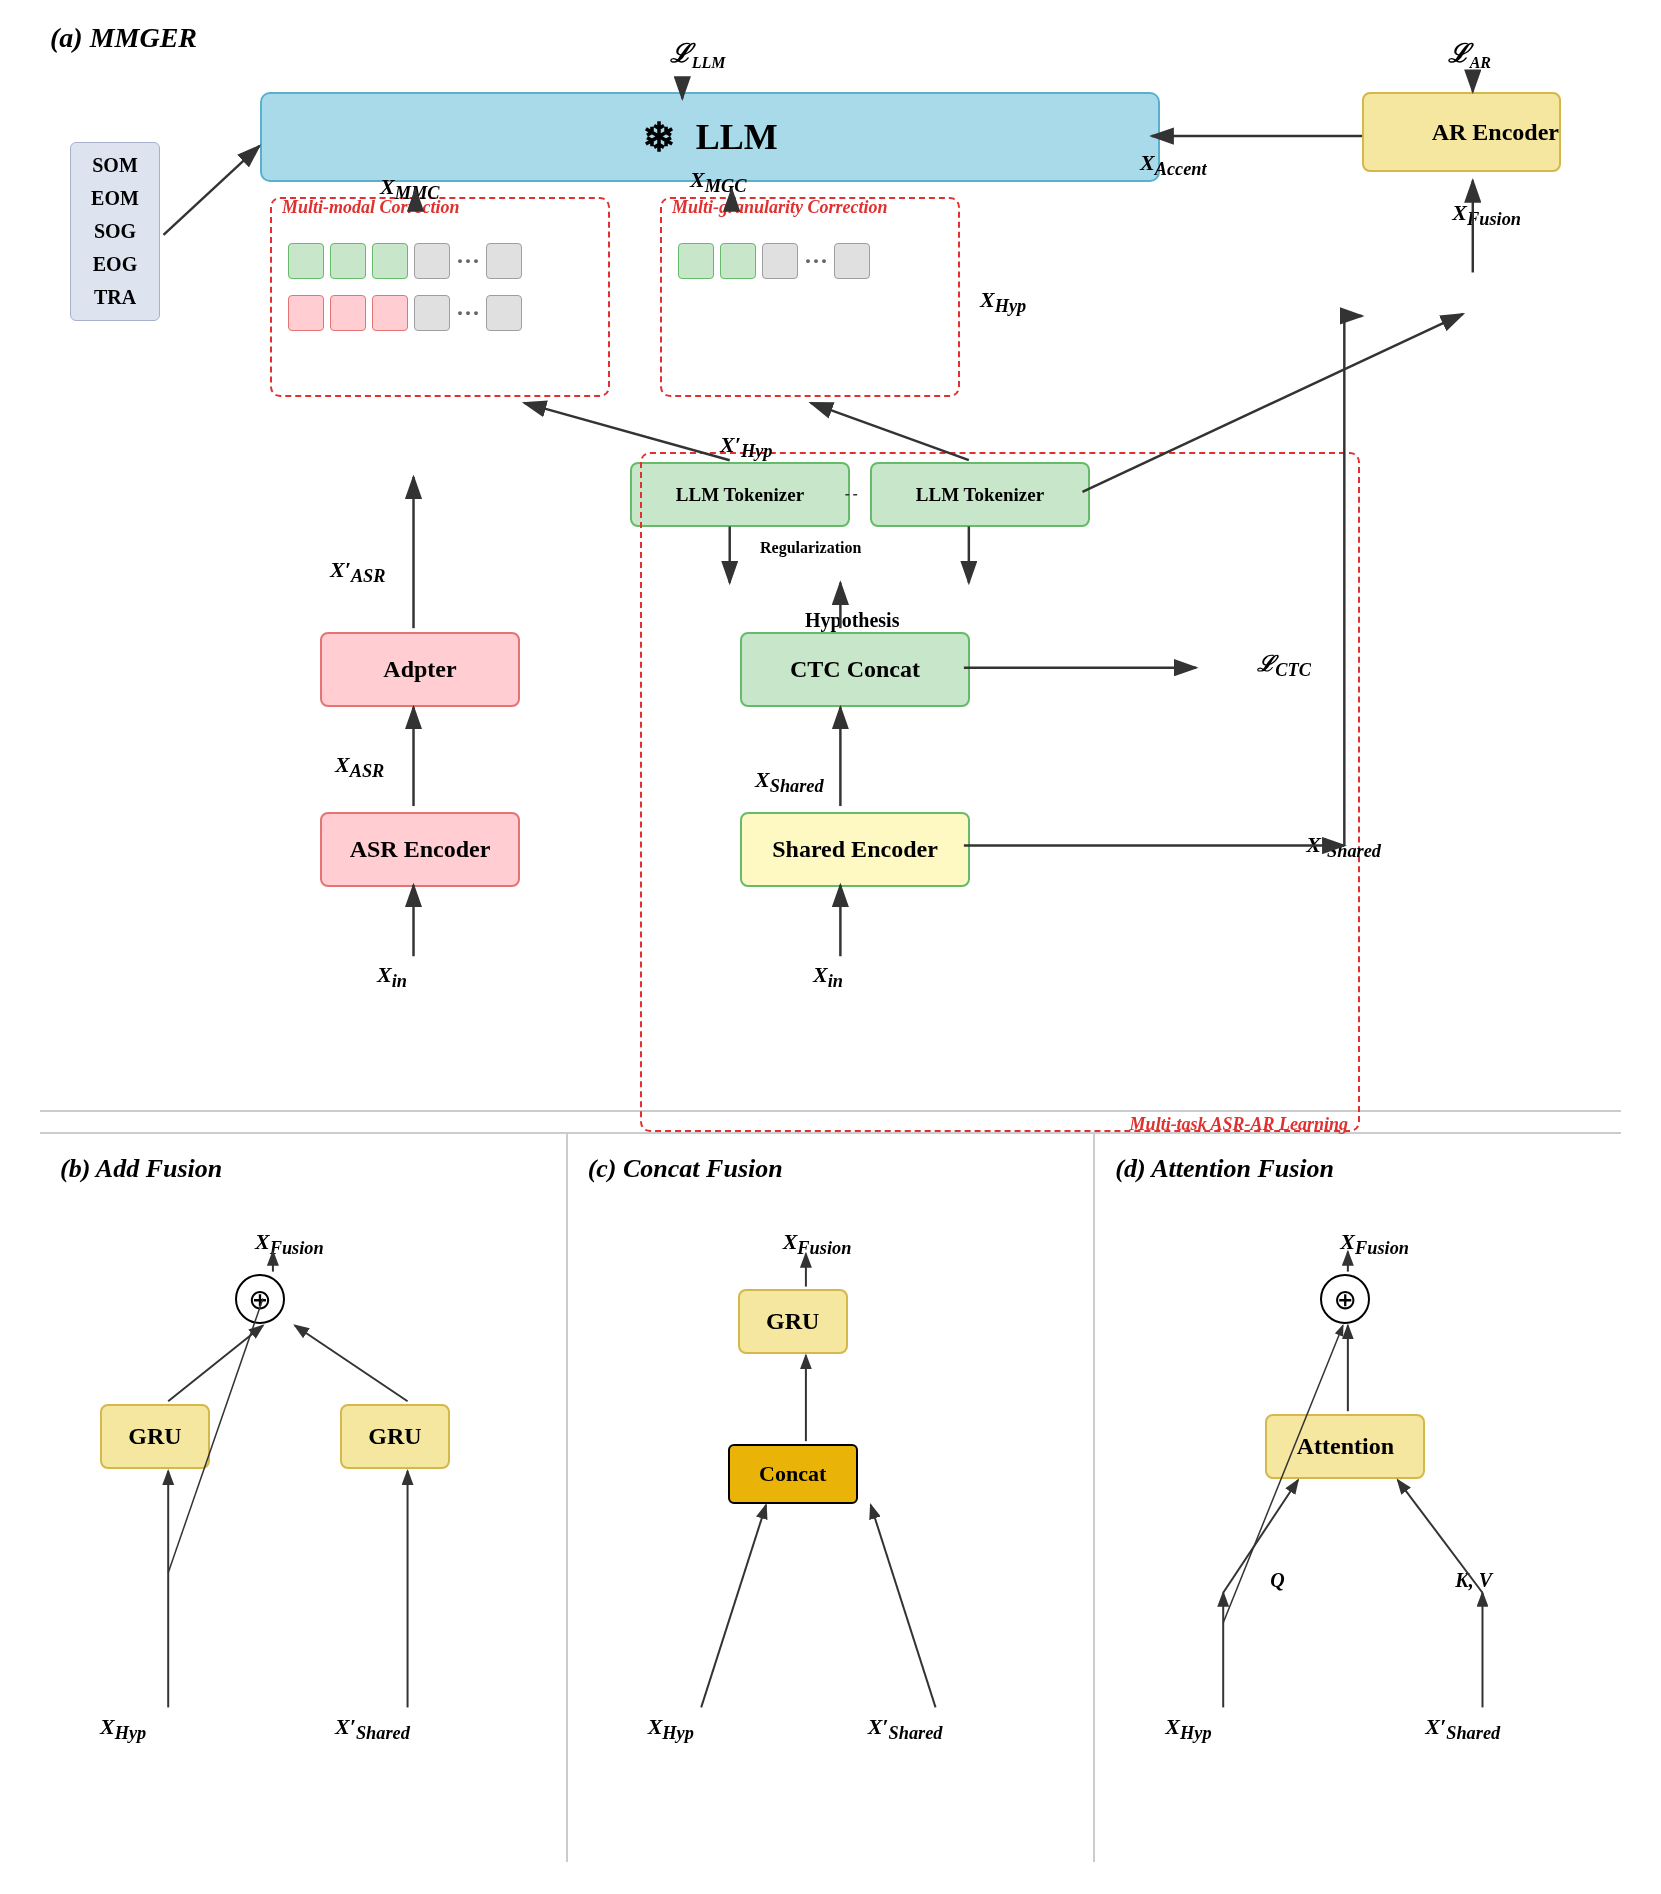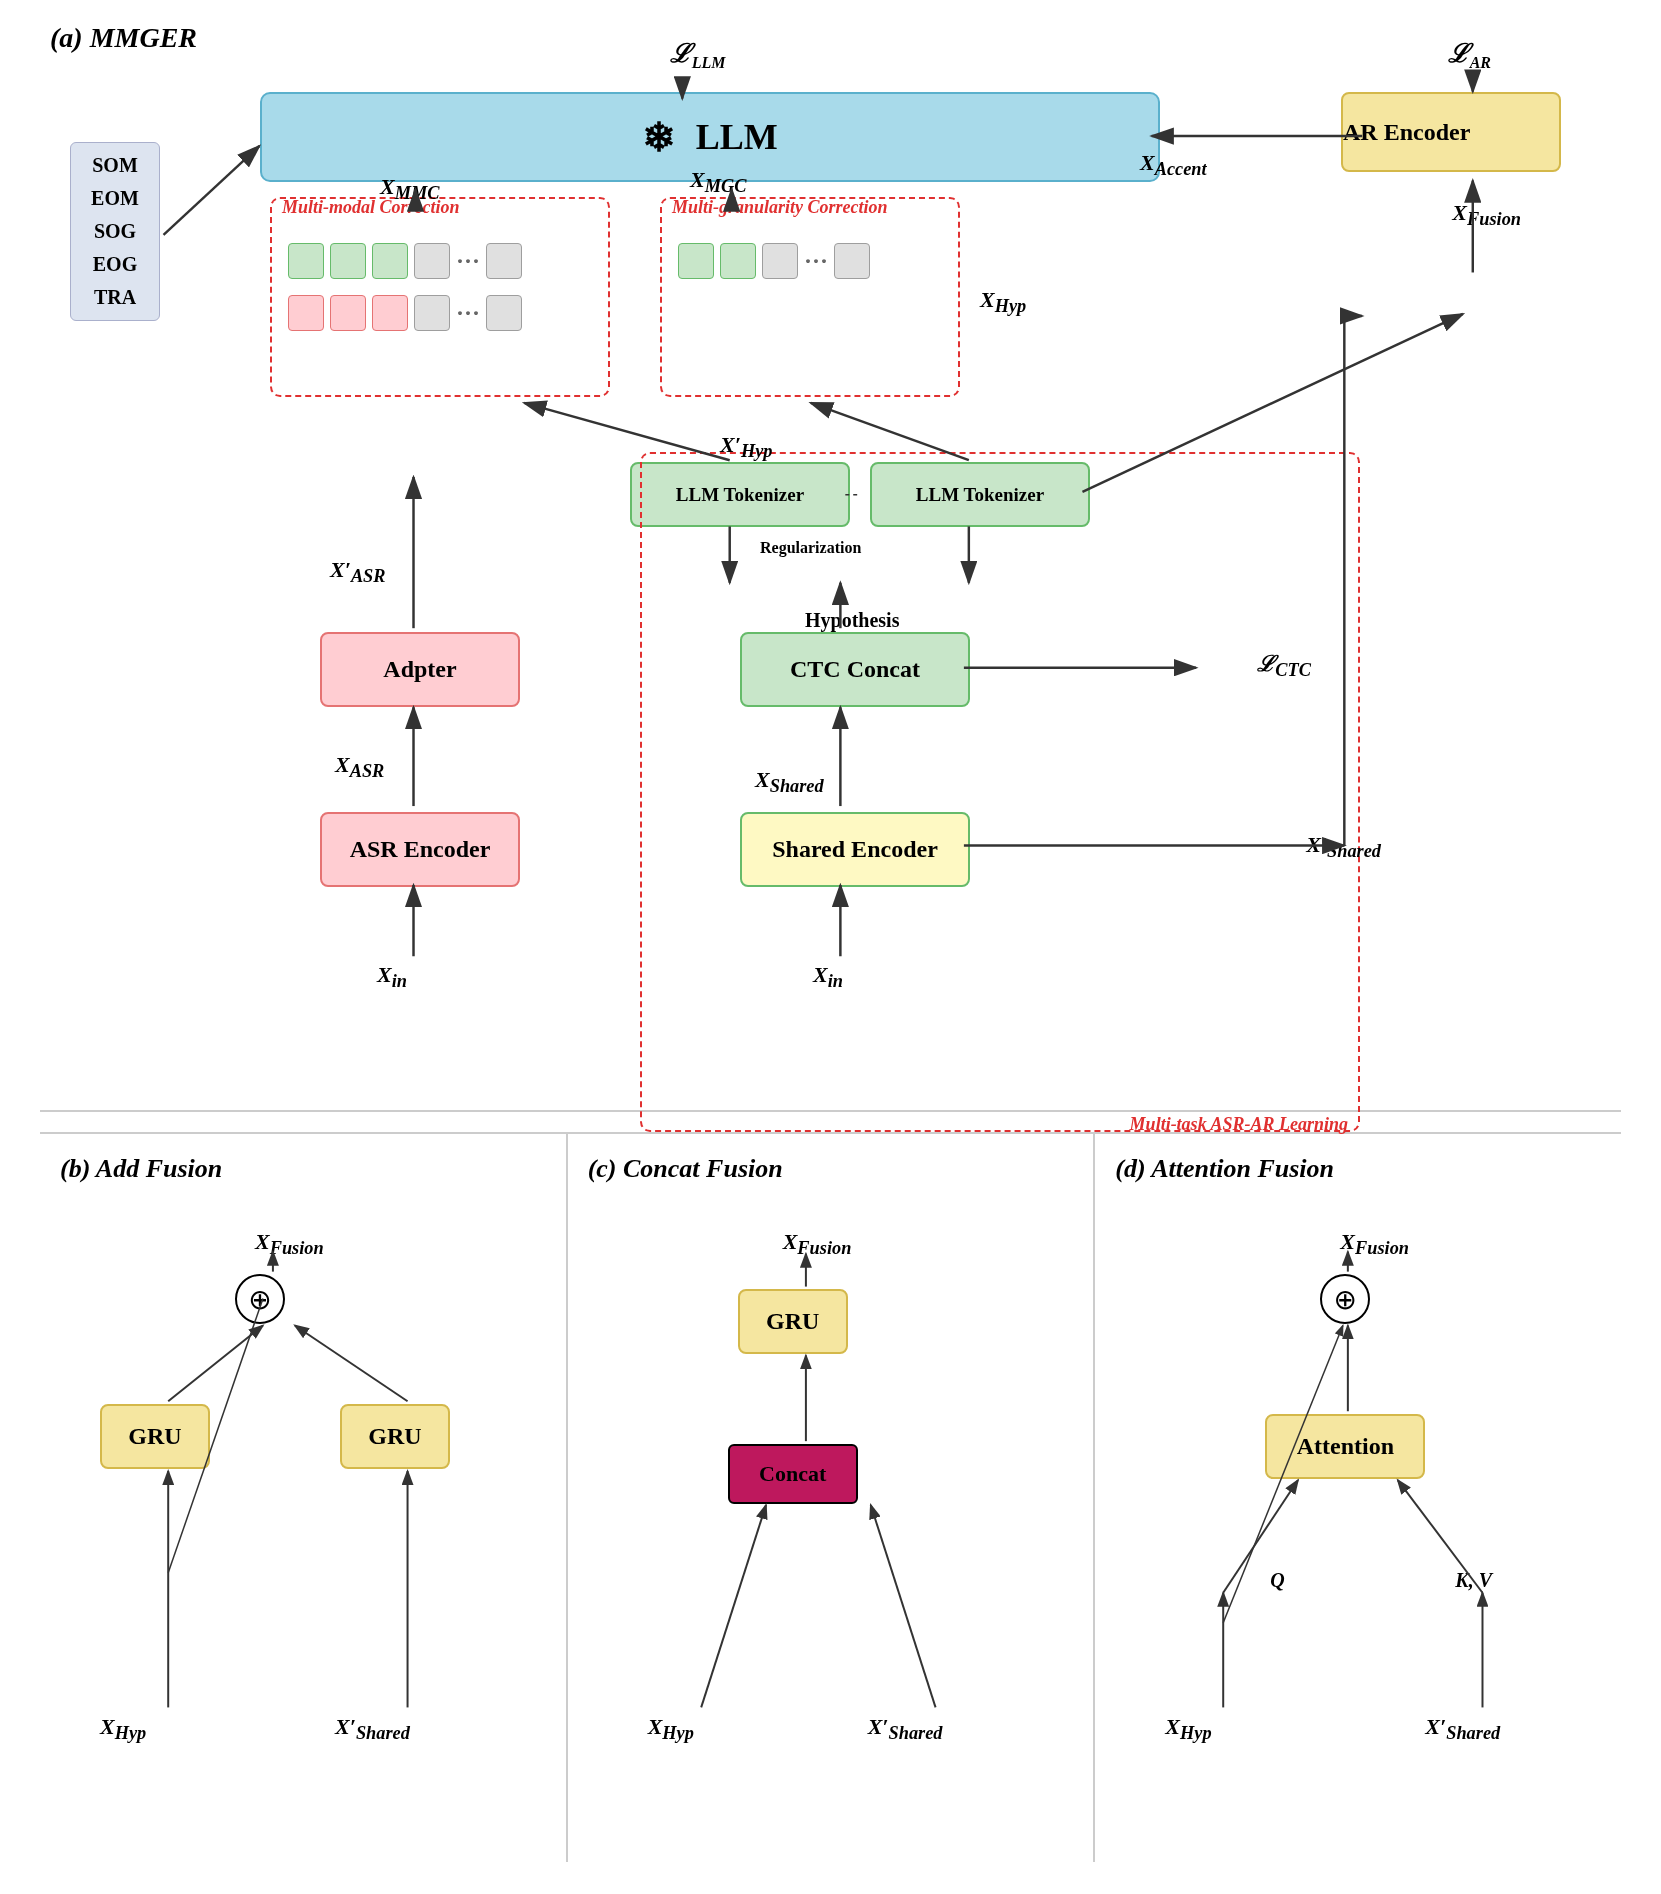--- a/index.html
+++ b/index.html
@@ -76,28 +76,28 @@
     .snowflake {
       font-size: 40px;
       margin-right: 20px;
     }
 
     
     .ar-encoder-box {
       position: absolute;
       top: 80px;
       right: 60px;
-      width: 220px;
+      width: 199px;
       height: 80px;
       background: #f5e6a0;
       border: 2px solid #d4b84a;
       border-radius: 8px;
       display: flex;
       align-items: center;
-      justify-content: flex-start;
+      justify-content: flex-end;
       font-size: 24px;
       font-weight: bold;
     }
 
     
     .ar-fusion-box {
       position: absolute;
       top: 260px;
       right: 60px;
       width: 220px;
@@ -346,21 +346,21 @@
       border: 2.5px solid black;
       display: flex;
       align-items: center;
       justify-content: center;
       font-size: 28px;
       background: white;
     }
 
     .concat-box {
       position: absolute;
-      background: #be185d;
+      background: #eab308;
       border: 2px solid black;
       border-radius: 6px;
       display: flex;
       align-items: center;
       justify-content: center;
       font-size: 22px;
       font-weight: bold;
       width: 130px;
       height: 60px;
     }

